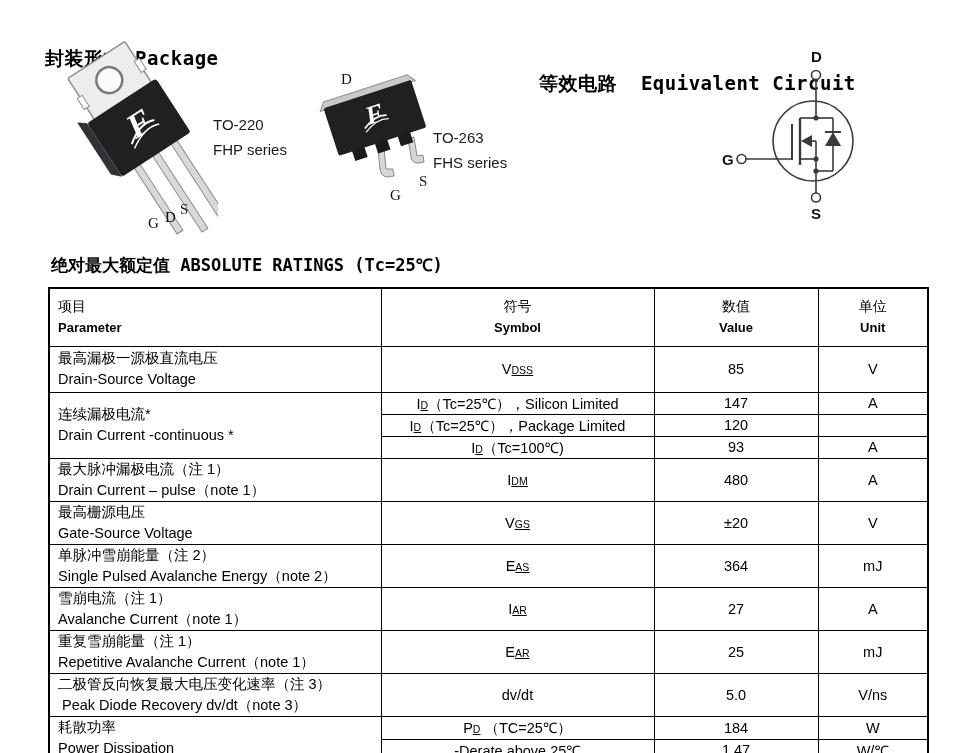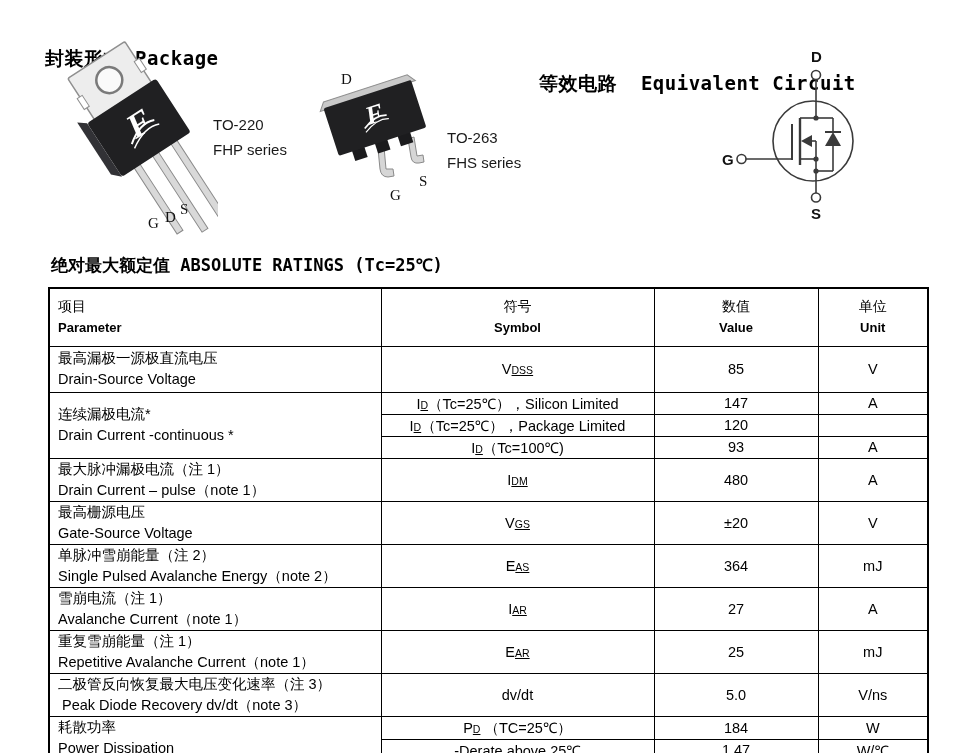--- a/index.html
+++ b/index.html
@@ -134,21 +134,21 @@
     <g>
       <text class="logo-f" x="-8" y="8" font-size="26">F</text>
       <path d="M -13 10 Q 1 0 12 4" stroke="#ffffff" stroke-width="1.6" fill="none"></path>
       <path d="M -13 14 Q 2 4 13 8" stroke="#ffffff" stroke-width="1.1" fill="none"></path>
     </g>
   </g>
   <text class="pin-serif" x="74" y="147">G</text>
   <text class="pin-serif" x="103" y="133">S</text>
 </svg>
 
-<div class="abs pkg-label" style="left:447px; top:125px;">
+<div class="abs pkg-label" style="left:433px; top:125px;">
   <div>TO-263</div>
   <div>FHS series</div>
 </div>
 
 <svg class="abs" style="left:700px; top:45px;" width="200" height="190" viewBox="0 0 200 190">
   <g stroke="#3a3a3a" stroke-width="1.6" fill="none">
 
     <circle cx="116" cy="30" r="4.5"></circle>
     <line x1="116" y1="34.5" x2="116" y2="73"></line>
 

